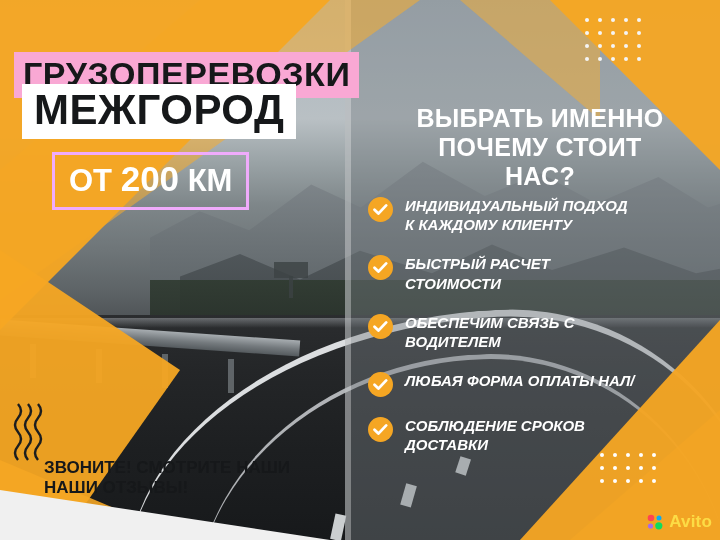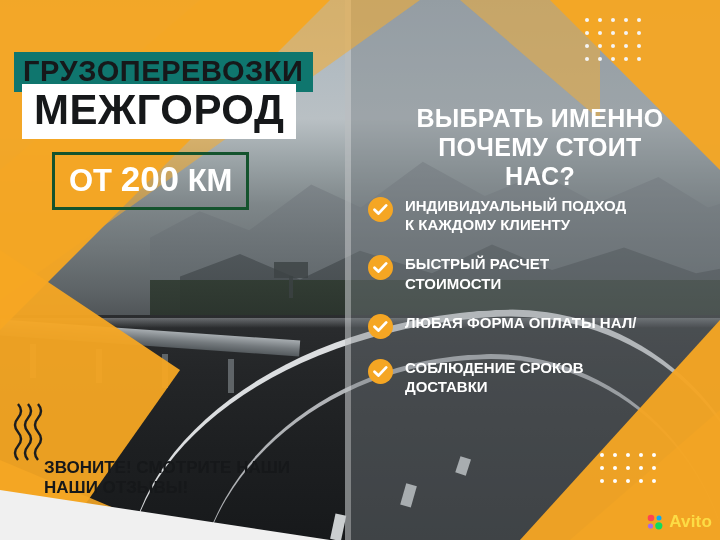--- a/index.html
+++ b/index.html
@@ -212,43 +212,43 @@
   .waves {
     position: absolute;
     left: 12px; bottom: 78px;
     width: 40px; height: 60px;
   }
 
   
   .hdr1 {
     position: absolute;
     left: 14px; top: 52px;
-    background: #0f766e;
+    background: #f9a8d4;
     color: #16181a;
     font-weight: bold;
-    font-size: 29px;
+    font-size: 34px;
     letter-spacing: .6px;
     padding: 3px 9px 4px 9px;
     white-space: nowrap;
   }
   .hdr2 {
     position: absolute;
     left: 22px; top: 84px;
     background: #ffffff;
     color: #16181a;
     font-weight: bold;
     font-size: 42px;
     letter-spacing: .5px;
     padding: 2px 12px 5px 12px;
     white-space: nowrap;
   }
   .kmbox {
     position: absolute;
     left: 52px; top: 152px;
-    border: 3px solid #14532d;
+    border: 3px solid #f0abfc;
     padding: 4px 14px 8px 14px;
     text-align: right;
   }
   .kmbox div {
     color: #ffffff;
     font-size: 31px;
     font-weight: bold;
     line-height: 1.12;
     white-space: nowrap;
   }
@@ -271,21 +271,21 @@
     left: 375px; top: 104px; width: 330px;
     text-align: center;
     color: #ffffff;
     font-weight: bold;
     font-size: 25px;
     line-height: 1.16;
     letter-spacing: .3px;
   }
   .feature-list {
     position: absolute;
-    left: 368px; top: 196px; width: 345px;
+    left: 368px; top: 196px; width: 345px; font-style: italic;
   }
   .feature {
     display: flex;
     align-items: flex-start;
     margin-bottom: 20px;
   }
   .check {
     flex: 0 0 auto;
     width: 25px; height: 25px;
     border-radius: 50%;
@@ -447,20 +447,31 @@
         <svg width="25" height="25" viewBox="0 0 25 25">
             <path d="M6.5 12.8 L10.4 16.6 L18.2 8.4" fill="none" stroke="#ffffff" stroke-width="2.8" stroke-linecap="round" stroke-linejoin="round"></path>
           </svg>
       </span>
       <span class="feature-text">
         <span>БЫСТРЫЙ РАСЧЕТ</span><br>
         <span>СТОИМОСТИ</span>
       </span>
     </div>
 
+    <div class="feature">
+      <span class="check">
+        <svg width="25" height="25" viewBox="0 0 25 25">
+            <path d="M6.5 12.8 L10.4 16.6 L18.2 8.4" fill="none" stroke="#ffffff" stroke-width="2.8" stroke-linecap="round" stroke-linejoin="round"></path>
+          </svg>
+      </span>
+      <span class="feature-text">
+        <span>ОБЕСПЕЧИМ СВЯЗЬ С</span><br>
+        <span>ВОДИТЕЛЕМ</span>
+      </span>
+    </div>
 
     <div class="feature">
       <span class="check">
         <svg width="25" height="25" viewBox="0 0 25 25">
             <path d="M6.5 12.8 L10.4 16.6 L18.2 8.4" fill="none" stroke="#ffffff" stroke-width="2.8" stroke-linecap="round" stroke-linejoin="round"></path>
           </svg>
       </span>
       <span class="feature-text">
         <span>ЛЮБАЯ ФОРМА ОПЛАТЫ НАЛ/</span><br>
       </span>

